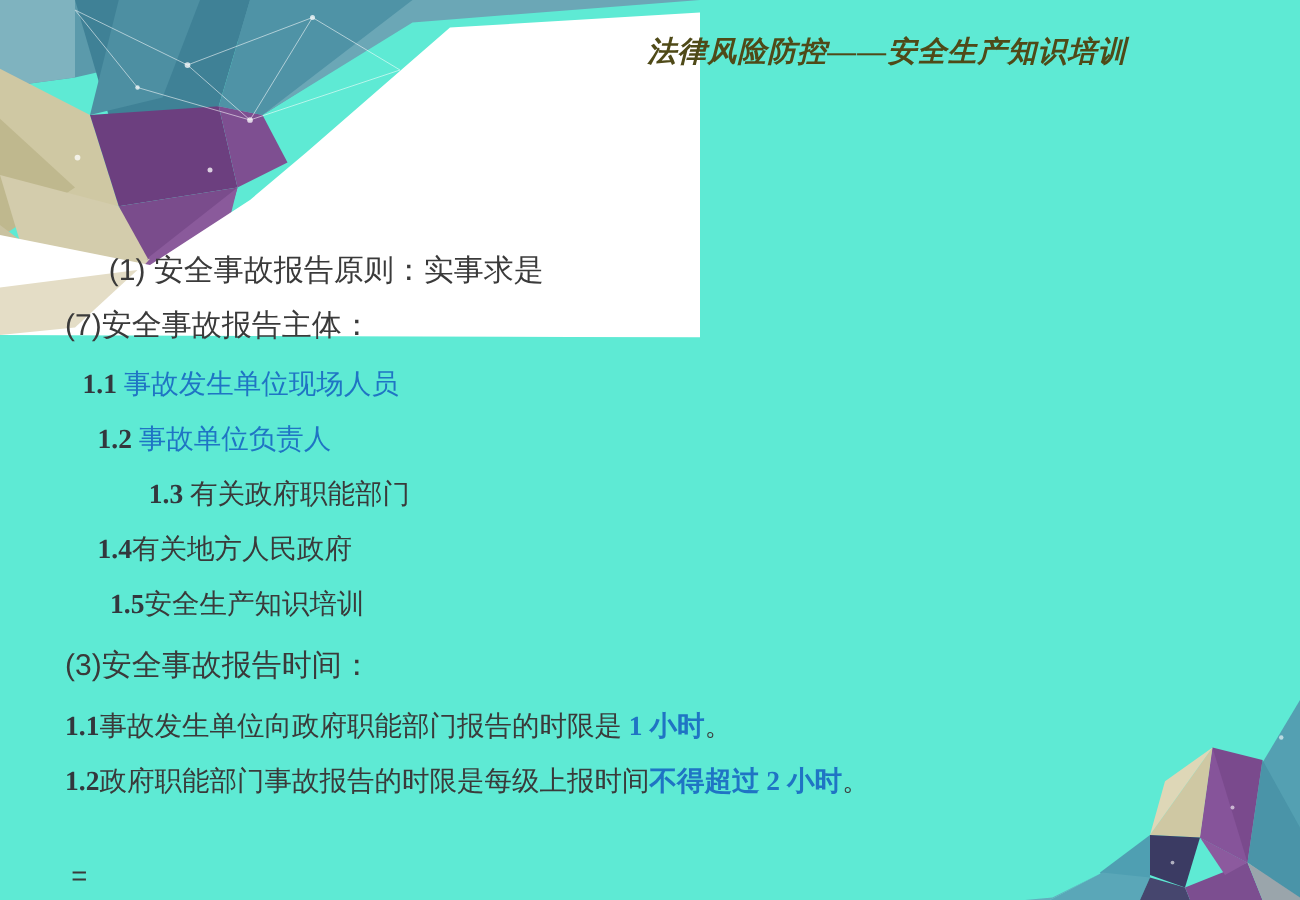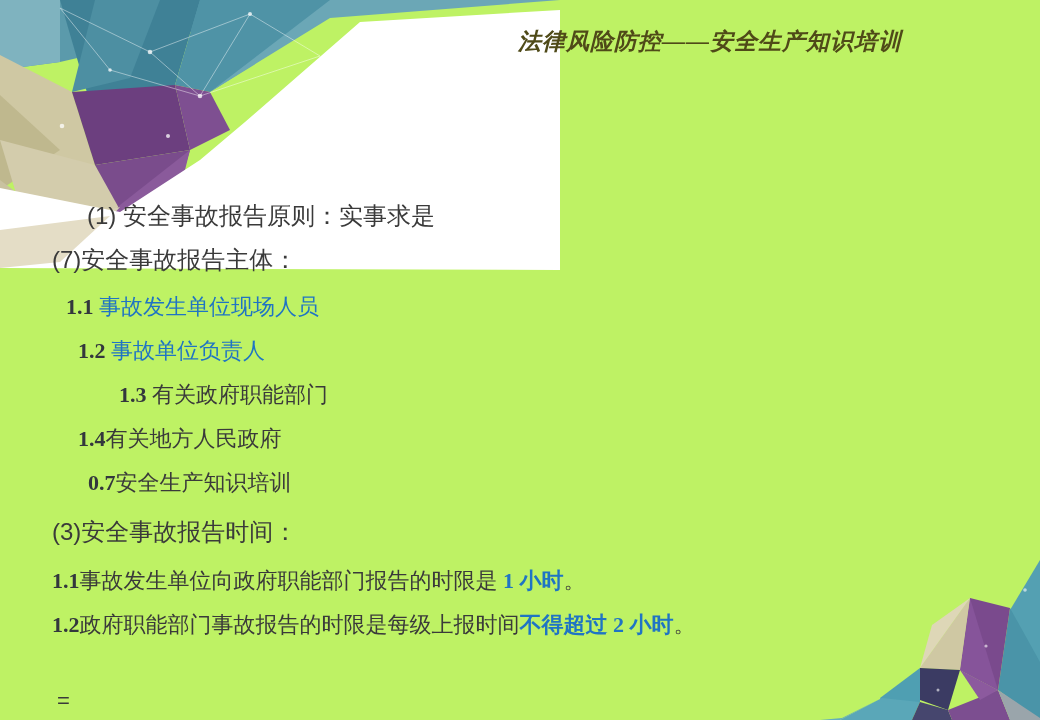--- a/index.html
+++ b/index.html
@@ -4,21 +4,21 @@
 <style>
   html, body {
     margin: 0;
     padding: 0;
     background: #ffffff;
   }
   #slide {
     position: relative;
     width: 1040px;
     height: 720px;
-    background: #bef264;
+    background: #5eead4;
     overflow: hidden;
     font-family: "Liberation Sans", "DejaVu Sans", sans-serif;
   }
 
   
   .deco {
     position: absolute;
     pointer-events: none;
   }
   #deco-top-left {
@@ -157,21 +157,21 @@
   <div id="header-title">法律风险防控——安全生产知识培训</div>
 
 
   <div id="body-lines">
       <div class="line ff-sans" style="position: absolute; left: 52px; top: 0px; font-size: 24px; margin-left: 35px;"><span class="seg" style="color: rgb(58, 58, 58);">(1) 安全事故报告原则：实事求是</span></div>
       <div class="line ff-sans" style="position: absolute; left: 52px; top: 44px; font-size: 24px;"><span class="seg" style="color: rgb(58, 58, 58);">(7)安全事故报告主体：</span></div>
       <div class="line ff-serif" style="position: absolute; left: 66px; top: 92px; font-size: 22px;"><span class="seg" style="color: rgb(51, 55, 61); font-weight: bold;">1.1 </span><span class="seg" style="color: rgb(31, 116, 196);">事故发生单位现场人员</span></div>
       <div class="line ff-serif" style="position: absolute; left: 78px; top: 136px; font-size: 22px;"><span class="seg" style="color: rgb(51, 55, 61); font-weight: bold;">1.2 </span><span class="seg" style="color: rgb(31, 116, 196);">事故单位负责人</span></div>
       <div class="line ff-serif" style="position: absolute; left: 78px; top: 180px; font-size: 22px; margin-left: 41px;"><span class="seg" style="color: rgb(51, 55, 61); font-weight: bold;">1.3 </span><span class="seg" style="color: rgb(58, 58, 58);">有关政府职能部门</span></div>
       <div class="line ff-serif" style="position: absolute; left: 78px; top: 224px; font-size: 22px;"><span class="seg" style="color: rgb(51, 55, 61); font-weight: bold;">1.4</span><span class="seg" style="color: rgb(58, 58, 58);">有关地方人民政府</span></div>
-      <div class="line ff-serif" style="position: absolute; left: 88px; top: 268px; font-size: 22px;"><span class="seg" style="color: rgb(51, 55, 61); font-weight: bold;">0.7</span><span class="seg" style="color: rgb(58, 58, 58);">安全生产知识培训</span></div>
+      <div class="line ff-serif" style="position: absolute; left: 88px; top: 268px; font-size: 22px;"><span class="seg" style="color: rgb(51, 55, 61); font-weight: bold;">1.5</span><span class="seg" style="color: rgb(58, 58, 58);">安全生产知识培训</span></div>
       <div class="line ff-sans" style="position: absolute; left: 52px; top: 316px; font-size: 24px;"><span class="seg" style="color: rgb(58, 58, 58);">(3)安全事故报告时间：</span></div>
       <div class="line ff-serif" style="position: absolute; left: 52px; top: 366px; font-size: 22px;"><span class="seg" style="color: rgb(51, 55, 61); font-weight: bold;">1.1</span><span class="seg" style="color: rgb(58, 58, 58);">事故发生单位向政府职能部门报告的时限是 </span><span class="seg" style="color: rgb(31, 116, 196); font-weight: bold;">1 小时</span><span class="seg" style="color: rgb(58, 58, 58);">。</span></div>
       <div class="line ff-serif" style="position: absolute; left: 52px; top: 410px; font-size: 22px;"><span class="seg" style="color: rgb(51, 55, 61); font-weight: bold;">1.2</span><span class="seg" style="color: rgb(58, 58, 58);">政府职能部门事故报告的时限是每级上报时间</span><span class="seg" style="color: rgb(31, 116, 196); font-weight: bold;">不得超过 2 小时</span><span class="seg" style="color: rgb(58, 58, 58);">。</span></div>
     </div>
 
   <div id="trailing-mark">=</div>
 
 </div>
 
 </body></html>

